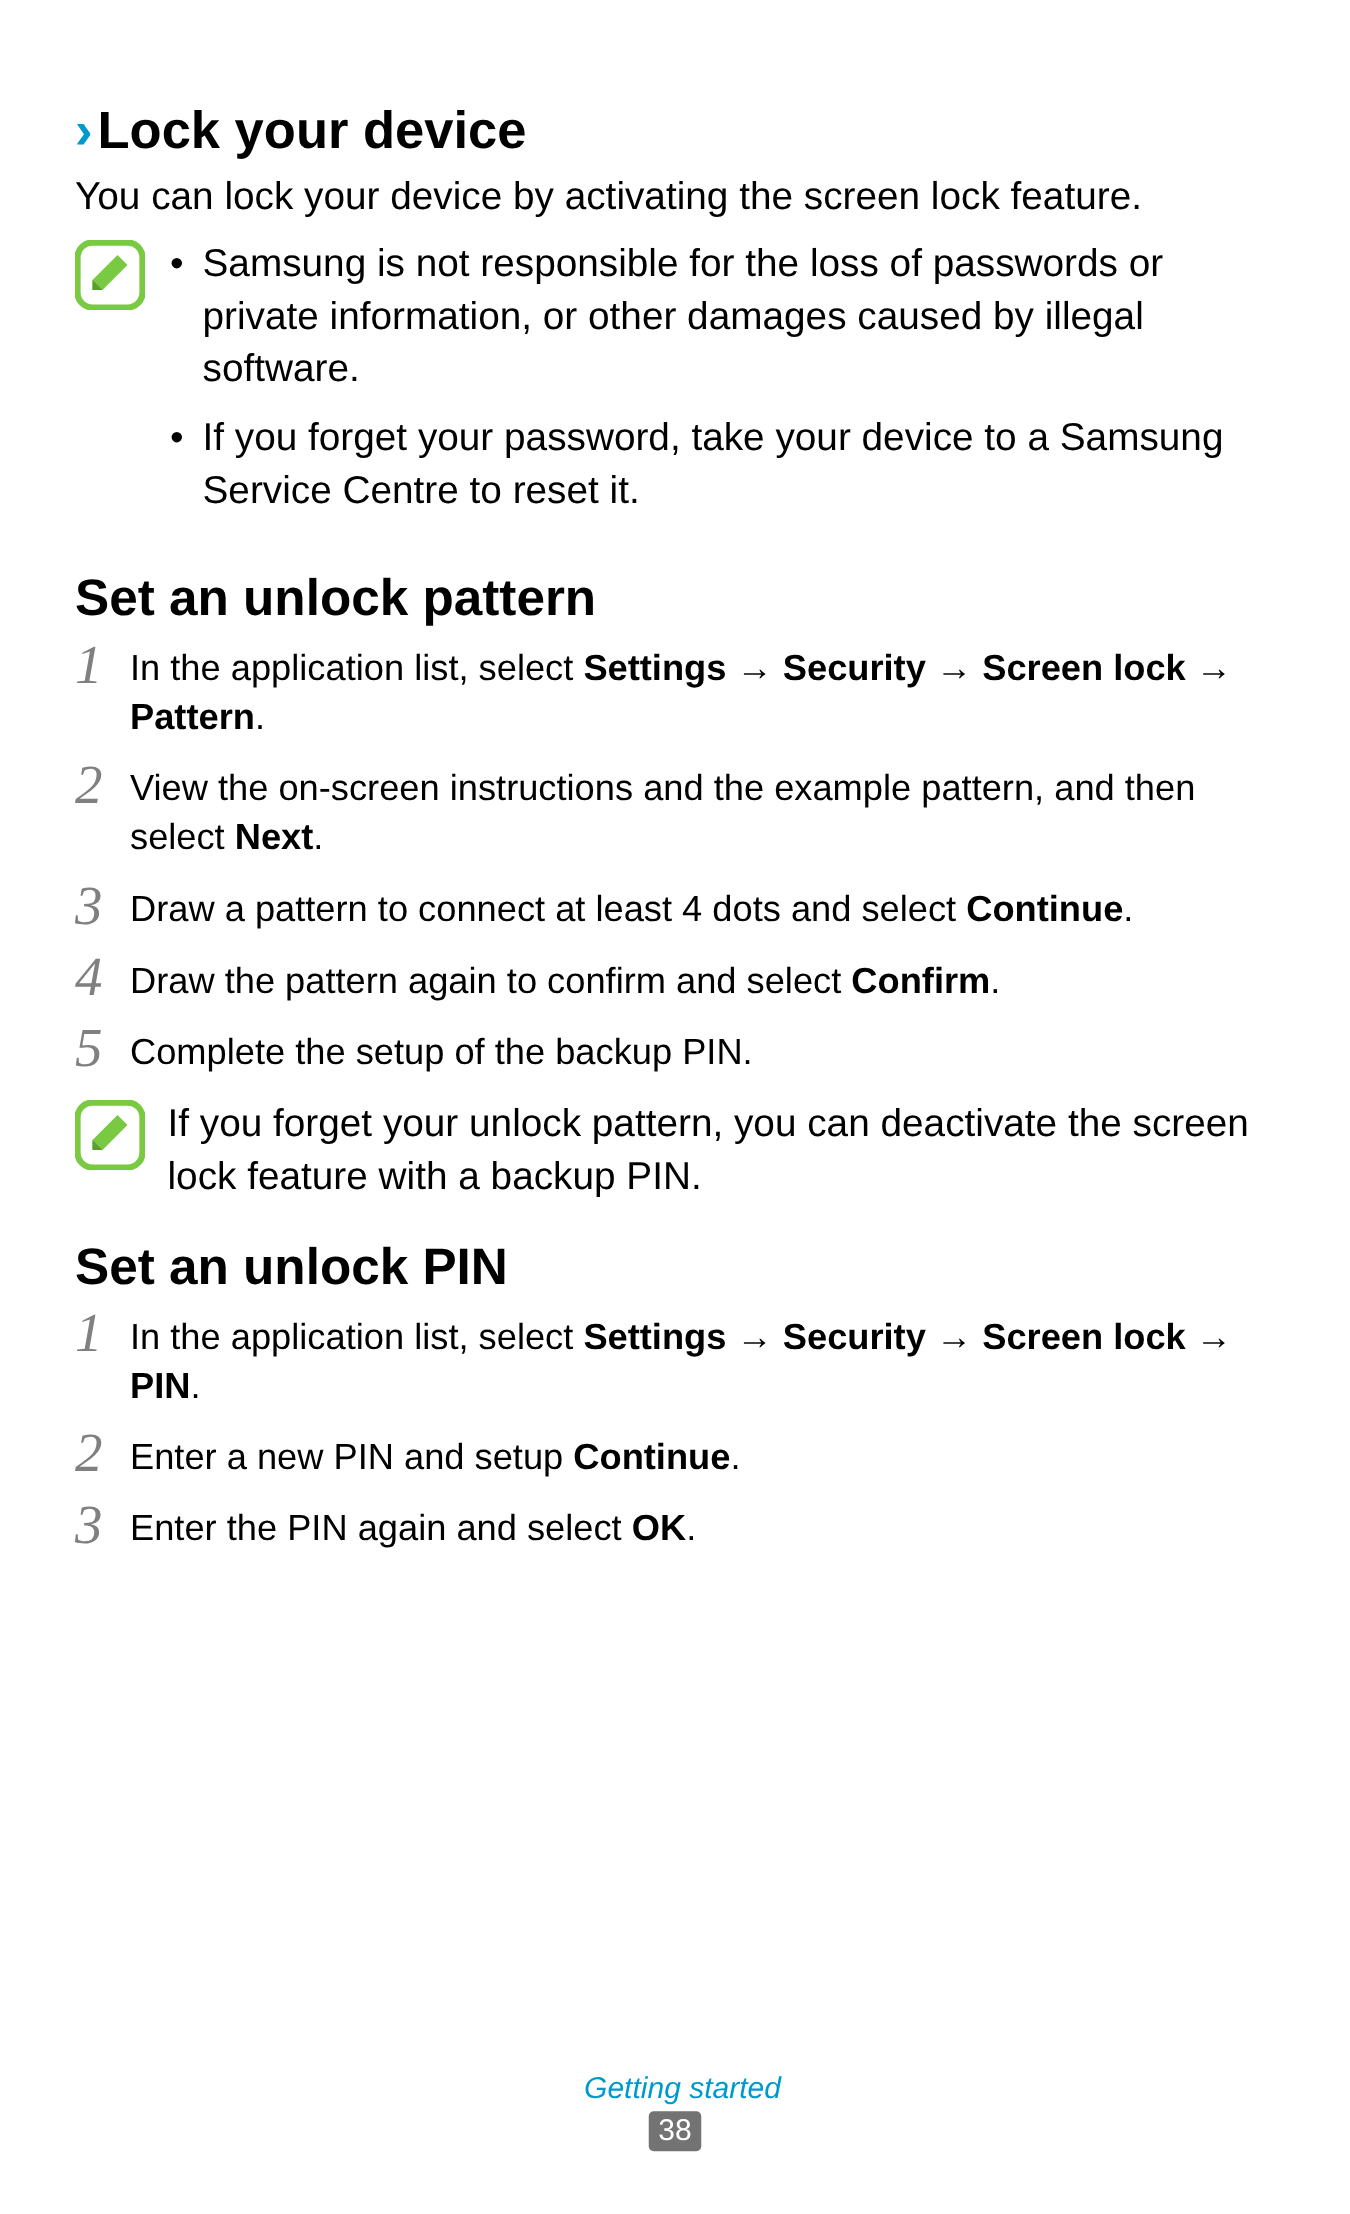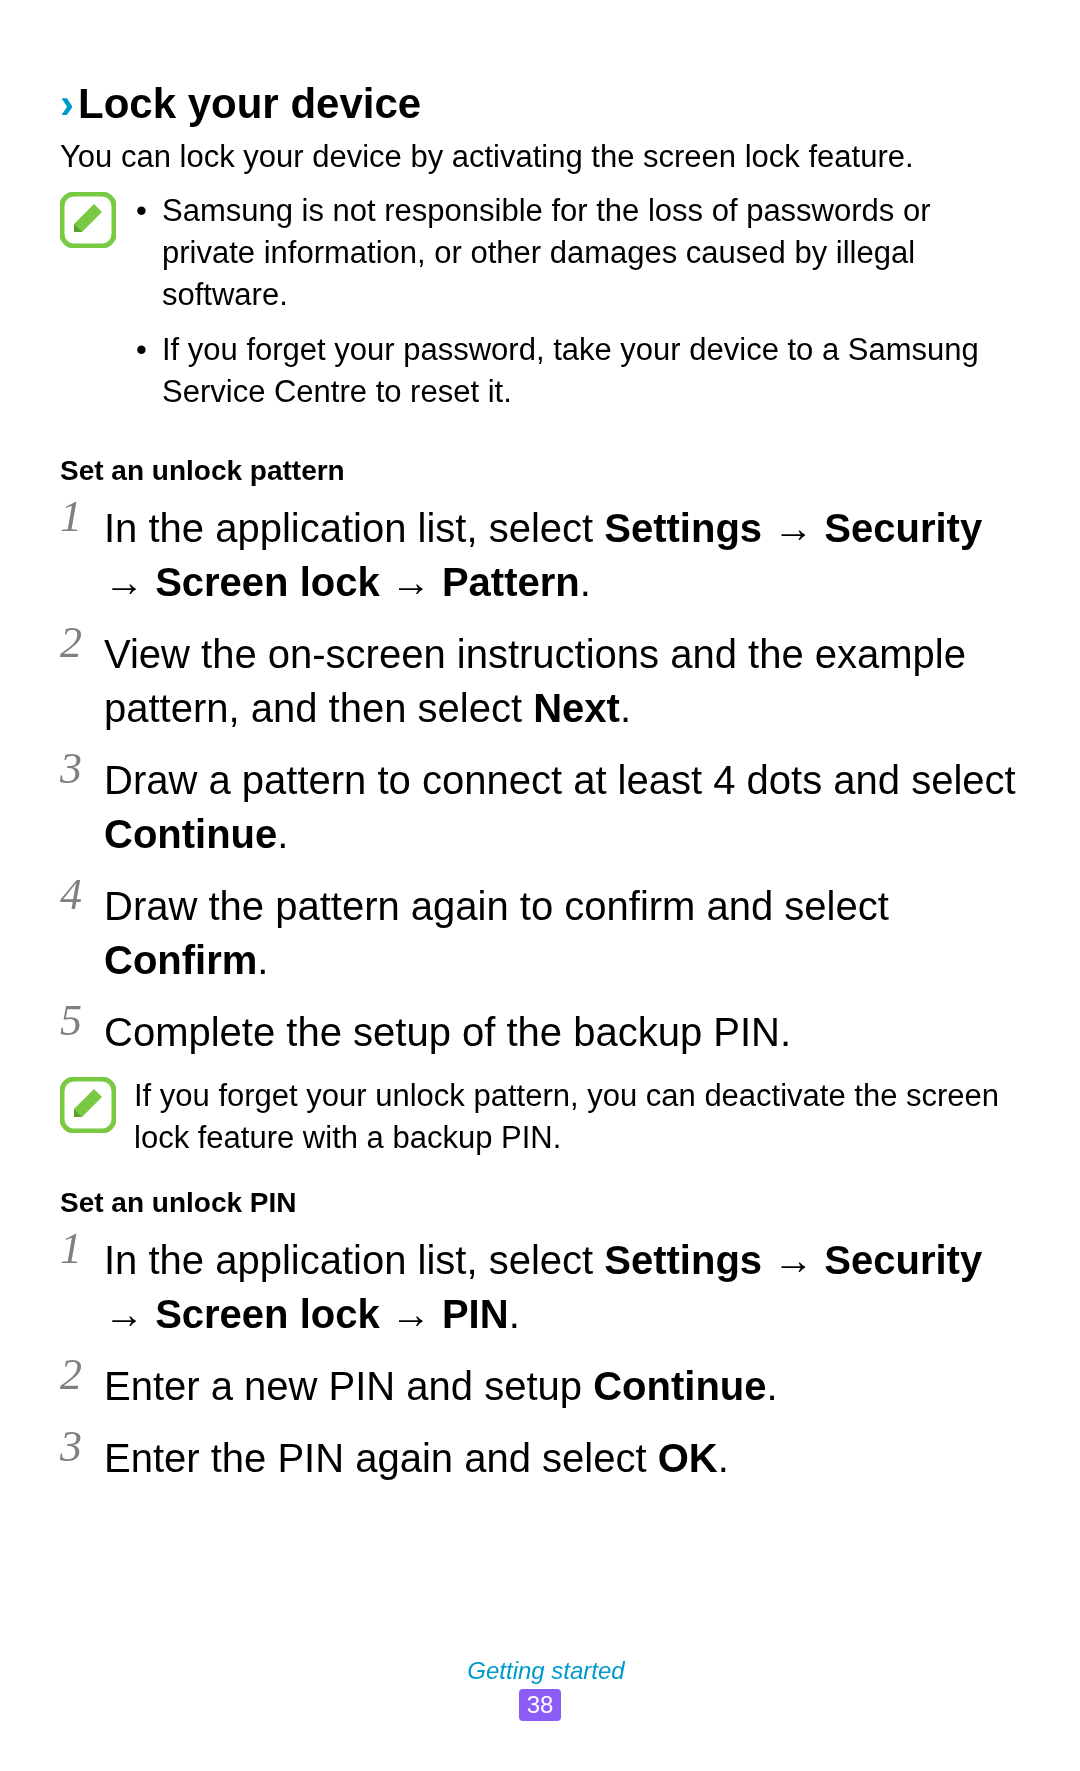--- a/index.html
+++ b/index.html
@@ -68,21 +68,21 @@
       margin-bottom: 14px;
     }
     .bullet-item::before {
       content: "•";
       position: absolute;
       left: 2px;
       top: 0;
       font-size: 31px;
     }
     .subsection-heading {
-      font-size: 28px;
+      font-size: 41px;
       font-weight: bold;
       margin-top: 28px;
       margin-bottom: 12px;
     }
     .step-list {
       list-style: none;
     }
     .step-item {
       display: flex;
       align-items: flex-start;
@@ -94,21 +94,21 @@
       font-size: 44px;
       color: #808080;
       width: 44px;
       flex-shrink: 0;
       line-height: 1;
       margin-top: -4px;
       text-align: left;
     }
     .step-text {
       flex: 1;
-      font-size: 40px;
+      font-size: 29px;
       line-height: 1.35;
       padding-top: 2px;
     }
     .bold {
       font-weight: bold;
     }
     .arrow {
       display: inline;
     }
     .footer {
@@ -120,21 +120,21 @@
     }
     .footer-category {
       font-style: italic;
       color: #0099cc;
       font-size: 24px;
       margin-bottom: 4px;
       padding-left: 12px;
     }
     .page-number-badge {
       display: inline-block;
-      background: #8b5cf6;
+      background: #737373;
       color: #fff;
       font-size: 24px;
       font-weight: normal;
       padding: 2px 8px;
       border-radius: 4px;
       min-width: 40px;
     }
     .note-block-indented {
       display: flex;
       align-items: flex-start;

